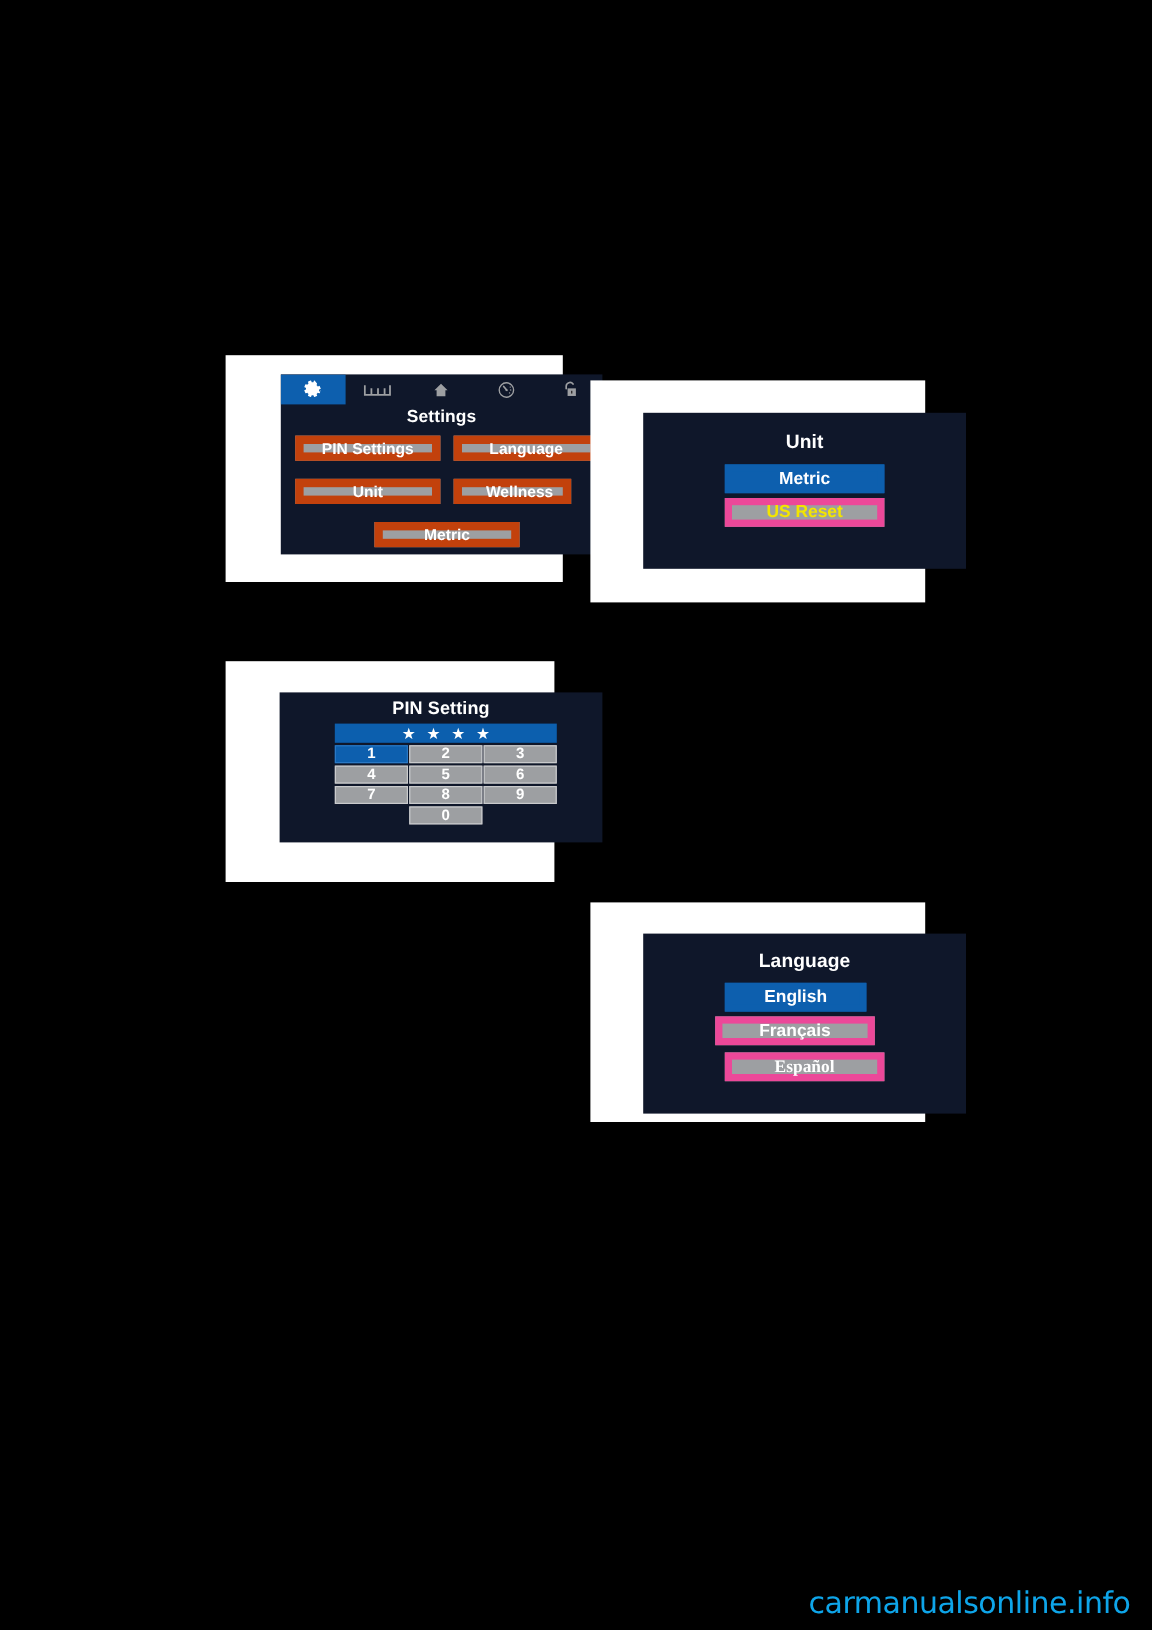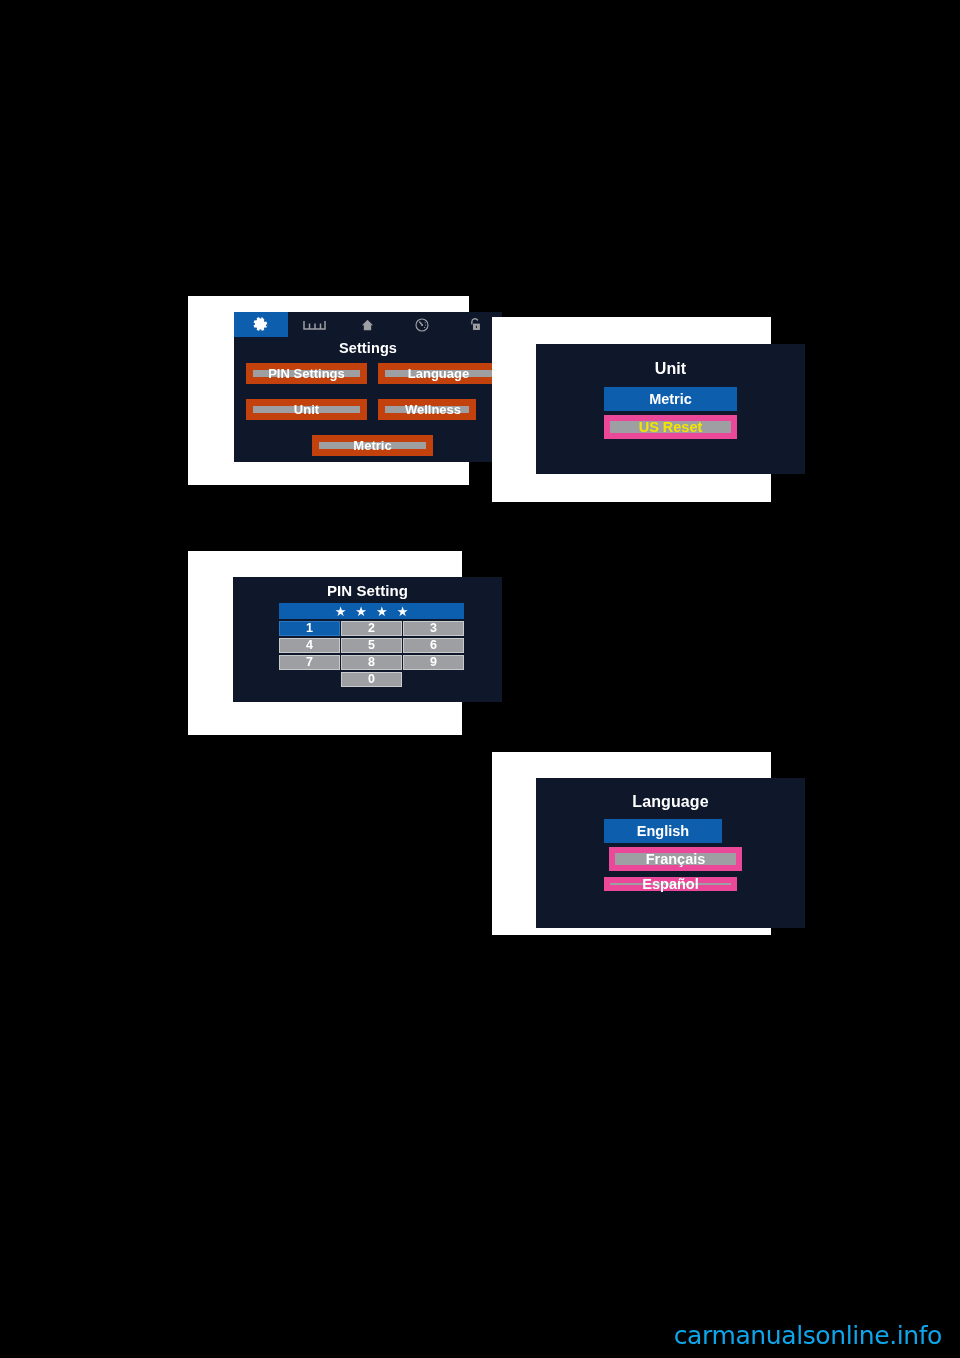--- a/index.html
+++ b/index.html
@@ -246,18 +246,18 @@
   </div>
 </div>
 
 <div class="figure" id="fig-language" style="left:492px; top:752px; width:279px; height:183px;">
 
   <div class="screen" id="language-screen" style="left:5px; top:26px; width:269px; height:150px;">
 
     <div class="screen-title" style="top:15px;">Language</div>
 
     <div class="listbtn sel" style="left:68px; top:41px; width:118px; height:24px;">English</div>
-    <div class="listbtn" style="left:73px; top:69px; width:133px; height:24px;">Français</div>
-    <div class="listbtn" style="left:68px; top:99px; width:133px; height:14px;">Español</div>
+    <div class="listbtn" style="left:60px; top:69px; width:133px; height:24px;">Français</div>
+    <div class="listbtn" style="left:68px; top:99px; width:133px; height:24px;font-family:Liberation Serif, serif;">Español</div>
   </div>
 </div>
 
 <div id="watermark">carmanualsonline.info</div>
 
 </body></html>

